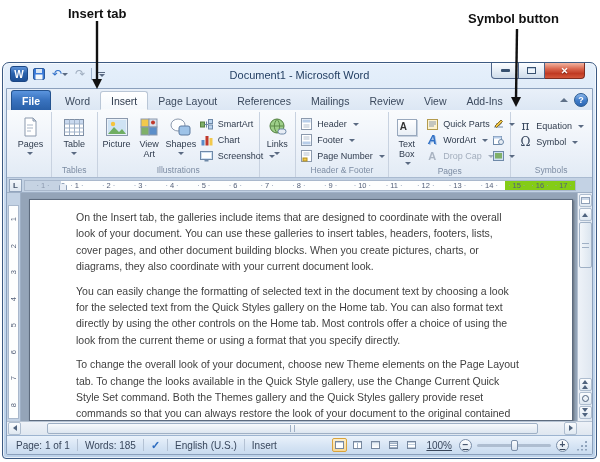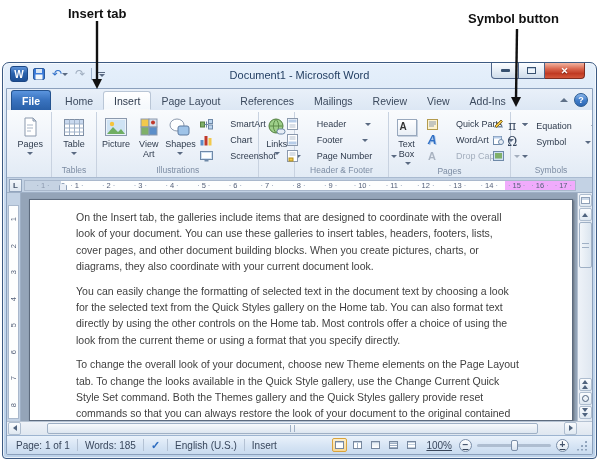--- a/index.html
+++ b/index.html
@@ -64,21 +64,21 @@
   .group-label { height:13px; font-size:8.5px; color:#7c8ca3; text-align:center; line-height:12px; white-space:nowrap; }
 
   .bigbtn { display:flex; flex-direction:column; align-items:center; padding-top:2px; font-size:9px; color:#2f3b4d;
     text-align:center; line-height:1.1; border-radius:2px; }
   .bigbtn .ic { height:24px; display:flex; align-items:center; justify-content:center; margin-bottom:1px; }
   .bigbtn .lbl { display:block; }
   .bigbtn .caret { margin-top:2px; }
   .inline-caret { margin-left:2px; vertical-align:2px; }
 
   .smallcol { display:flex; flex-direction:column; justify-content:flex-start; padding-top:3px; }
-  .smallrow { display:flex; align-items:center; gap:17px; height:16px; font-size:9px; color:#2f3b4d; padding:0 2px; white-space:nowrap; border-radius:2px; }
+  .smallrow { display:flex; align-items:center; gap:4px; height:16px; font-size:9px; color:#2f3b4d; padding:0 2px; white-space:nowrap; border-radius:2px; }
   .smallrow.disabled { color:#a3aebd; }
   .smallrow .sic { width:14px; height:12px; flex:none; display:flex; align-items:center; justify-content:center; }
 
   .g-pages{width:42px;} .g-tables{width:46px;} .g-illus{width:162px;} .g-links{width:36px;}
   .g-hf{width:94px;} .g-text{width:122px;} .g-sym{width:80px; border-right:none;}
 
   .lbl-2line { max-width:28px; }
   .lbl-tb { max-width:30px; }
 
   .glyph-pi, .glyph-omega { font-size:12px; color:#37475e; font-family:"DejaVu Serif", serif; line-height:1; }
@@ -88,21 +88,21 @@
     color:#333; display:flex; align-items:flex-start; justify-content:flex-start; padding:1px 0 0 2px; box-shadow:1px 1px 0 #c4cfdd; }
 
   
   .hruler { height:15px; flex:none; display:flex; align-items:center; background:#c3d2e4; border-bottom:1px solid #9fb0c6; padding:1px 2px; }
   .tabsel { width:13px; height:13px; background:linear-gradient(#f4f8fc,#dde6f0); border:1px solid #93a5bd; font-size:8px; font-weight:bold;
     color:#44536b; display:flex; align-items:center; justify-content:center; margin-right:2px; }
   .rstrip { flex:1; height:11px; display:flex; background:#cdd9e8; border:1px solid #a9b8cc; overflow:hidden; position:relative; }
   .rseg { display:flex; align-items:center; }
   .rseg.margin-l { width:36px; justify-content:center; background:#c6d3e3; }
   .rseg.main { flex:1; background:#fdfefe; }
-  .rseg.margin-r { width:70px; background:#f0abfc; }
+  .rseg.margin-r { width:70px; background:#84cc16; }
   .rn { flex:1; text-align:center; font-size:7.5px; color:#55617a; line-height:9px; }
   .rn.dim { color:#8b98ad; flex:none; width:100%; }
   .rn::before, .rn::after { content:"\00b7"; color:#93a2b8; margin:0 2px; }
   .indent-marker { position:absolute; left:34px; top:2px; width:8px; height:8px; background:#e7edf5; border:1px solid #8fa0b8;
     clip-path:polygon(50% 0, 100% 38%, 100% 100%, 0 100%, 0 38%); }
 
   
   .docarea { flex:1; display:flex; background:#94a4b8; overflow:hidden; }
   .vruler { width:14px; flex:none; background:#c3d2e4; border-right:1px solid #9fb0c6; display:flex; flex-direction:column; padding:2px 1px; }
   .vstrip { flex:1; width:11px; background:#fdfefe; border:1px solid #a9b8cc; display:flex; flex-direction:column; margin-top:10px; }
@@ -210,21 +210,21 @@
       <div class="wb close">
           <span>✕</span>
         </div>
     </div>
   </div>
 
   <div class="client">
 
     <div class="tabrow">
       <div class="tab file">File</div>
-      <div class="tab">Home</div>
+      <div class="tab">Word</div>
       <div class="tab active">Insert</div>
       <div class="tab">Page Layout</div>
       <div class="tab">References</div>
       <div class="tab">Mailings</div>
       <div class="tab">Review</div>
       <div class="tab">View</div>
       <div class="tab">Add-Ins</div>
       <div class="tabrow-right">
         <span class="chev-up"></span>
         <span class="helpbtn">?</span>

